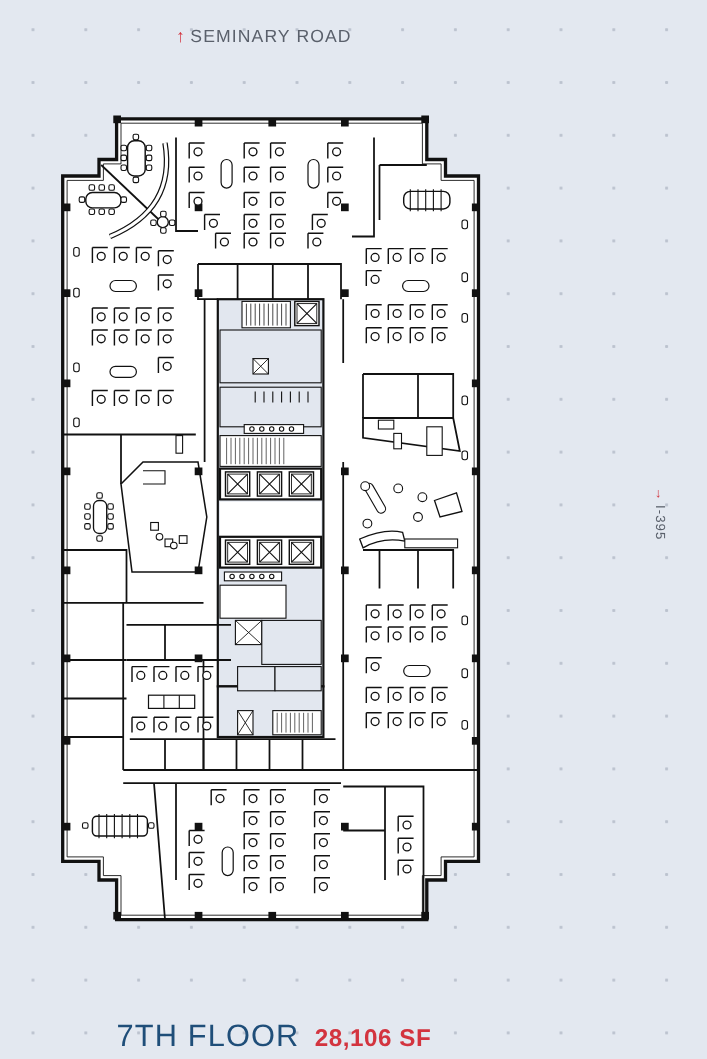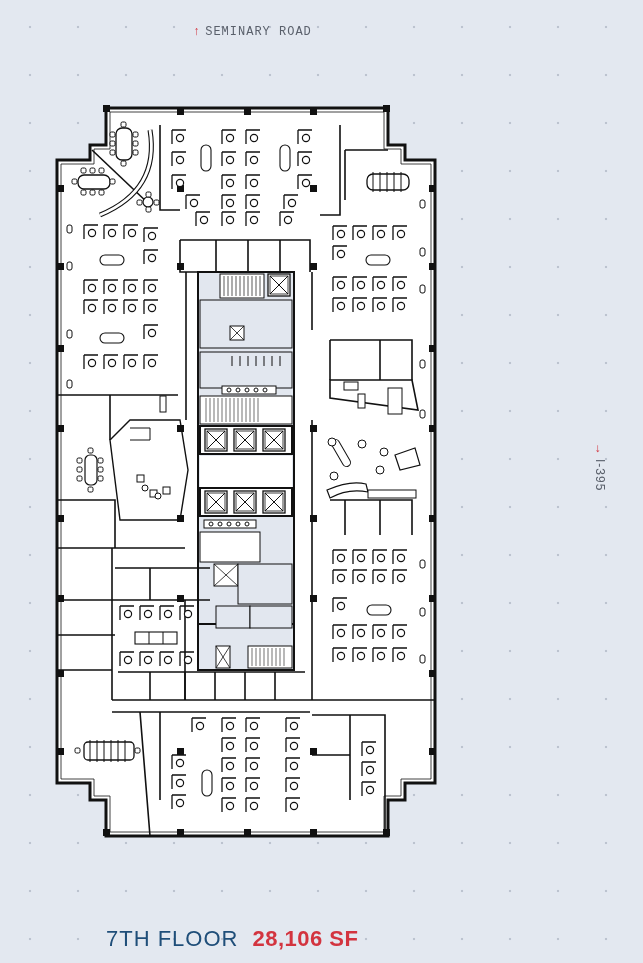--- a/index.html
+++ b/index.html
@@ -1,27 +1,27 @@
 <!DOCTYPE html>
 <html><head>
 <meta charset="utf-8">
 <style>
   html,body{margin:0;padding:0;}
   body{width:643px;height:963px;background:#e3e8f0;position:relative;overflow:hidden;font-family:"Liberation Sans","DejaVu Sans",sans-serif;}
   .dotgrid{position:absolute;left:0;top:0;width:643px;height:963px;
     background-image:radial-gradient(circle,#bcc3cf 1.2px,transparent 1.6px);
     background-size:48px 48px;background-position:6px 3px;}
-  .road-label{position:absolute;left:193px;top:25px;font-size:12px;letter-spacing:1px;color:#5a606b;white-space:nowrap;font-family:Liberation Mono, monospace;}
+  .road-label{position:absolute;left:160px;top:25px;font-size:16px;letter-spacing:1px;color:#5a606b;white-space:nowrap;}
   .road-label .arrow{color:#d3343f;margin-right:4px;font-weight:bold;}
   .side-label{position:absolute;left:588px;top:446px;width:24px;height:52px;}
   .side-label .inner{position:absolute;left:-14px;top:16px;width:52px;transform:rotate(90deg);font-size:12px;letter-spacing:1px;color:#5a606b;white-space:nowrap;}
   .side-label .arrow{color:#d3343f;margin-right:3px;}
   .plan{position:absolute;left:0;top:0;}
   .title{position:absolute;left:106px;top:926px;white-space:nowrap;}
-  .title .floor{font-size:22px;letter-spacing:1px;color:#1f4e79;}
+  .title .floor{font-size:28px;letter-spacing:1px;color:#1f4e79;}
   .title .sf{font-size:22px;font-weight:bold;color:#d3343f;margin-left:14px;letter-spacing:0.5px;text-align:right;}
 </style>
 </head>
 <body>
 
 <div class="dotgrid"></div>
 
 <div class="road-label">
   <span class="arrow">↑</span><span>SEMINARY ROAD</span>
 </div>

